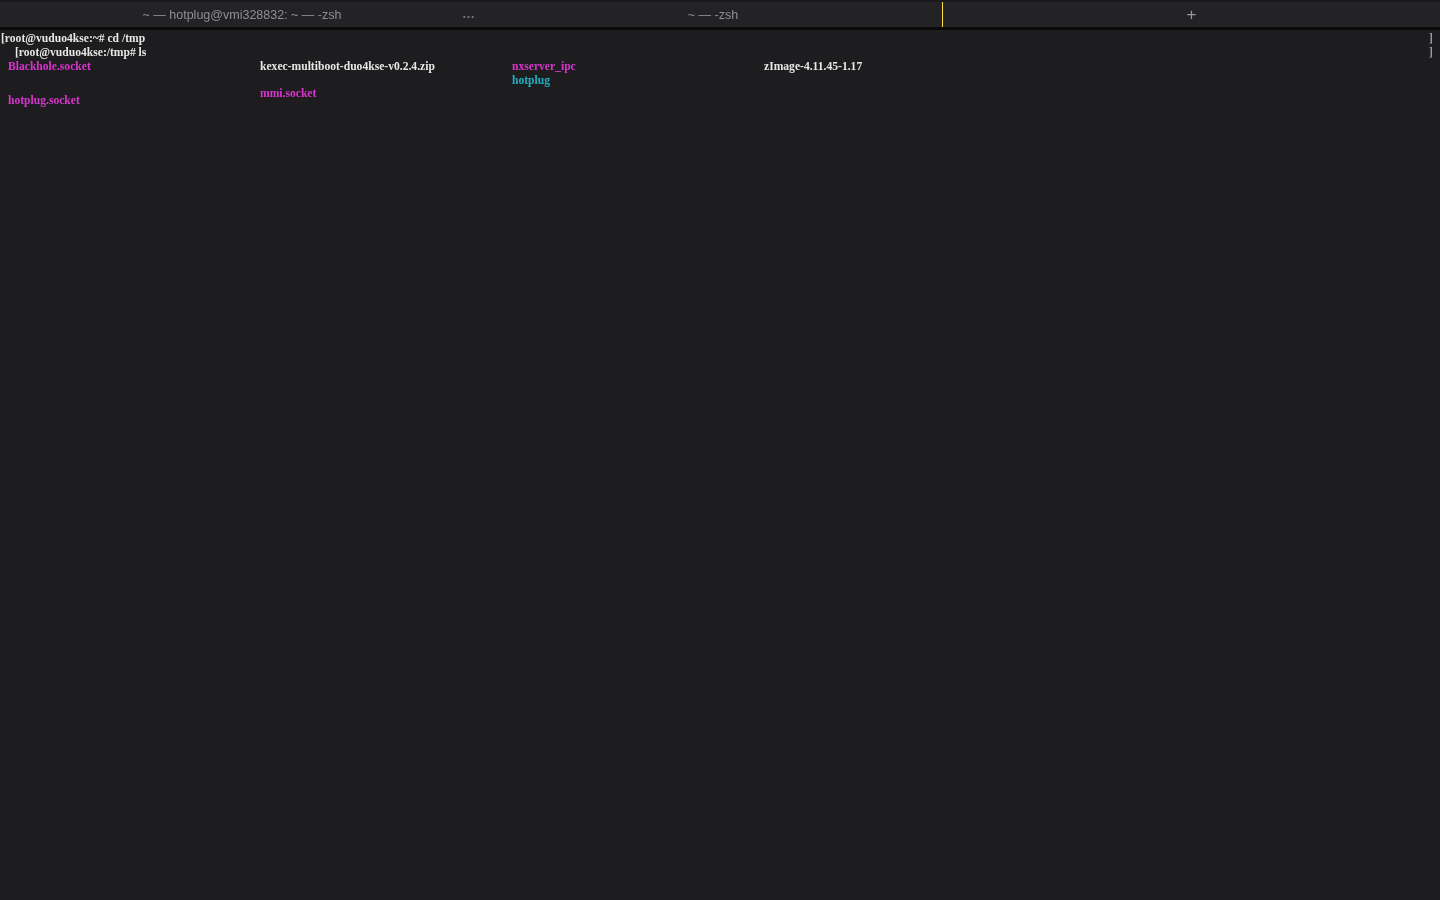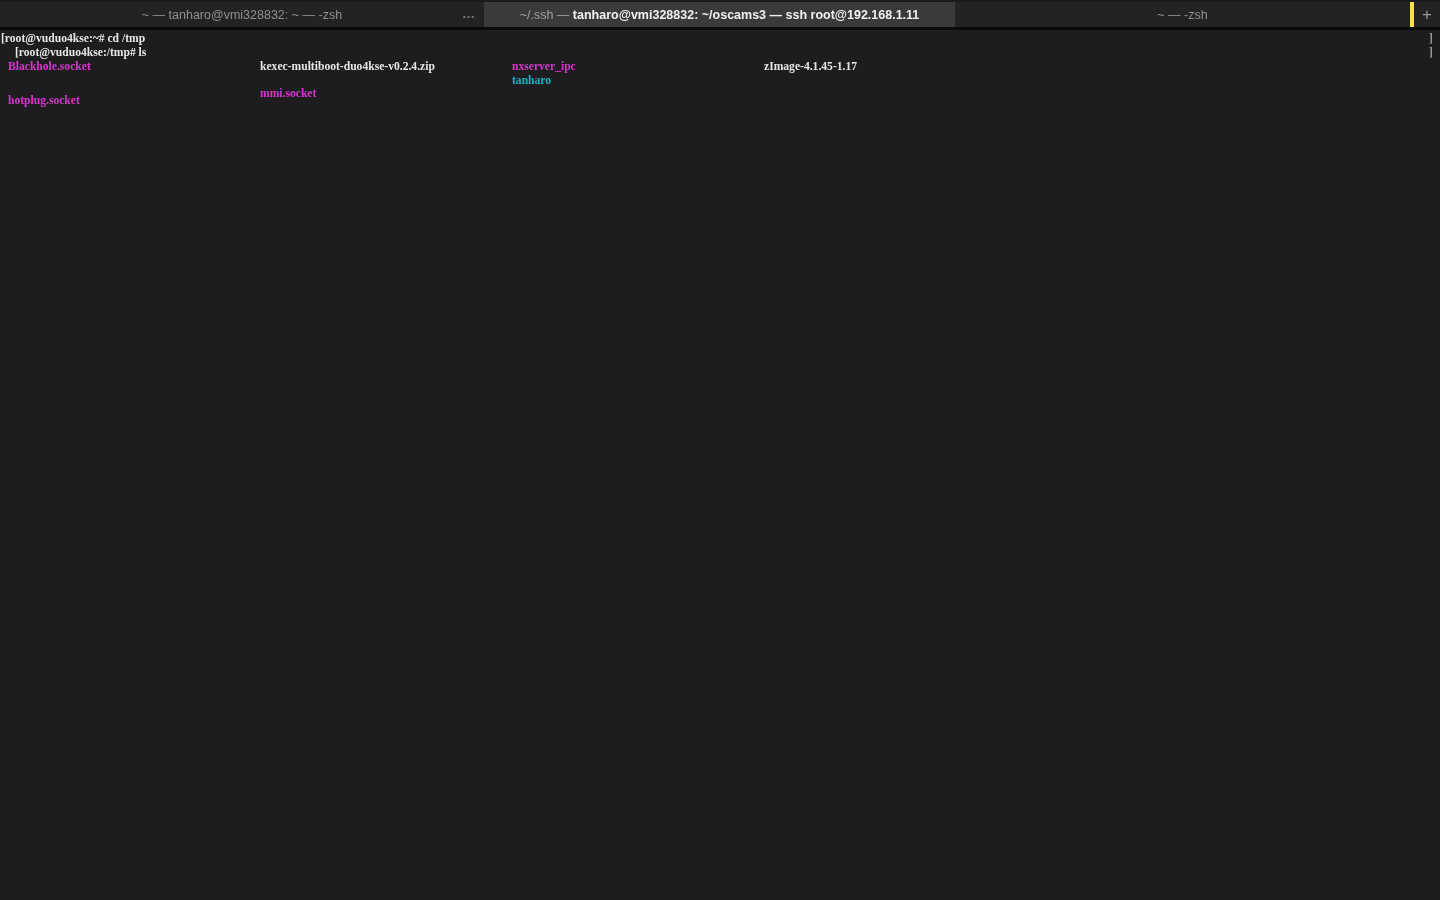--- a/index.html
+++ b/index.html
@@ -45,21 +45,21 @@
     position: absolute;
     right: 8px; top: 50%;
     transform: translateY(-58%);
     color: #78787a;
     font-weight: 700;
     font-size: 13px;
     letter-spacing: 1px;
   }
   .tab-1 { width: 484px; flex: 0 0 484px; }
   .tab-2 { width: 471px; flex: 0 0 471px; }
-  .tab-3 { width: 459px; flex: 0 0 459px; border-right: 4px solid #fde047; }
+  .tab-3 { width: 459px; flex: 0 0 459px; border-right: 1px solid #fde047; }
   .newtab {
     flex: 1 1 auto;
     display: flex;
     align-items: center;
     justify-content: center;
     color: #98989a;
     font-size: 17px;
     font-weight: 300;
     background: #232325;
     cursor: default;
@@ -94,27 +94,24 @@
   }
 </style>
 </head>
 <body>
 
 <div class="window">
 
   <div class="tabbar">
 
     <div class="tab inactive tab-1">
-      <span class="tab-title">~ — tanharo@vmi328832: ~ — -zsh</span>
+      <span class="tab-title">~ — hotplug@vmi328832: ~ — -zsh</span>
       <span class="tab-ellipsis">…</span>
     </div>
 
-    <div class="tab active tab-2">
-      <span class="tab-title"><span class="title-prefix">~/.ssh — </span><span class="title-main">tanharo@vmi328832: ~/oscams3 — ssh root@192.168.1.11</span></span>
-    </div>
 
     <div class="tab inactive tab-3">
       <span class="tab-title">~ — -zsh</span>
     </div>
 
     <div class="newtab">
       <span>+</span>
     </div>
 
   </div>
@@ -125,22 +122,22 @@
         <span class="term-seg" style="left: 1428px; color: rgb(154, 154, 154);">]</span>
       </div>
       <div class="term-line">
         <span class="term-seg" style="left: 14px; color: rgb(233, 231, 227);">[root@vuduo4kse:/tmp# ls</span>
         <span class="term-seg" style="left: 1428px; color: rgb(154, 154, 154);">]</span>
       </div>
       <div class="term-line">
         <span class="term-seg" style="left: 7px; color: rgb(217, 53, 206);">Blackhole.socket</span>
         <span class="term-seg" style="left: 259px; color: rgb(233, 231, 227);">kexec-multiboot-duo4kse-v0.2.4.zip</span>
         <span class="term-seg" style="left: 511px; color: rgb(217, 53, 206);">nxserver_ipc</span>
-        <span class="term-seg" style="left: 763px; color: rgb(233, 231, 227);">zImage-4.1.45-1.17</span>
+        <span class="term-seg" style="left: 763px; color: rgb(233, 231, 227);">zImage-4.11.45-1.17</span>
       </div>
       <div class="term-line">
         <span class="term-seg" style="left: 7px; color: rgb(217, 53, 206); margin-top: 20px;">hotplug.socket</span>
         <span class="term-seg" style="left: 259px; color: rgb(217, 53, 206); margin-top: 13px;">mmi.socket</span>
-        <span class="term-seg" style="left: 511px; color: rgb(33, 177, 195);">tanharo</span>
+        <span class="term-seg" style="left: 511px; color: rgb(33, 177, 195);">hotplug</span>
       </div>
     </div>
 
 </div>
 
 </body></html>

